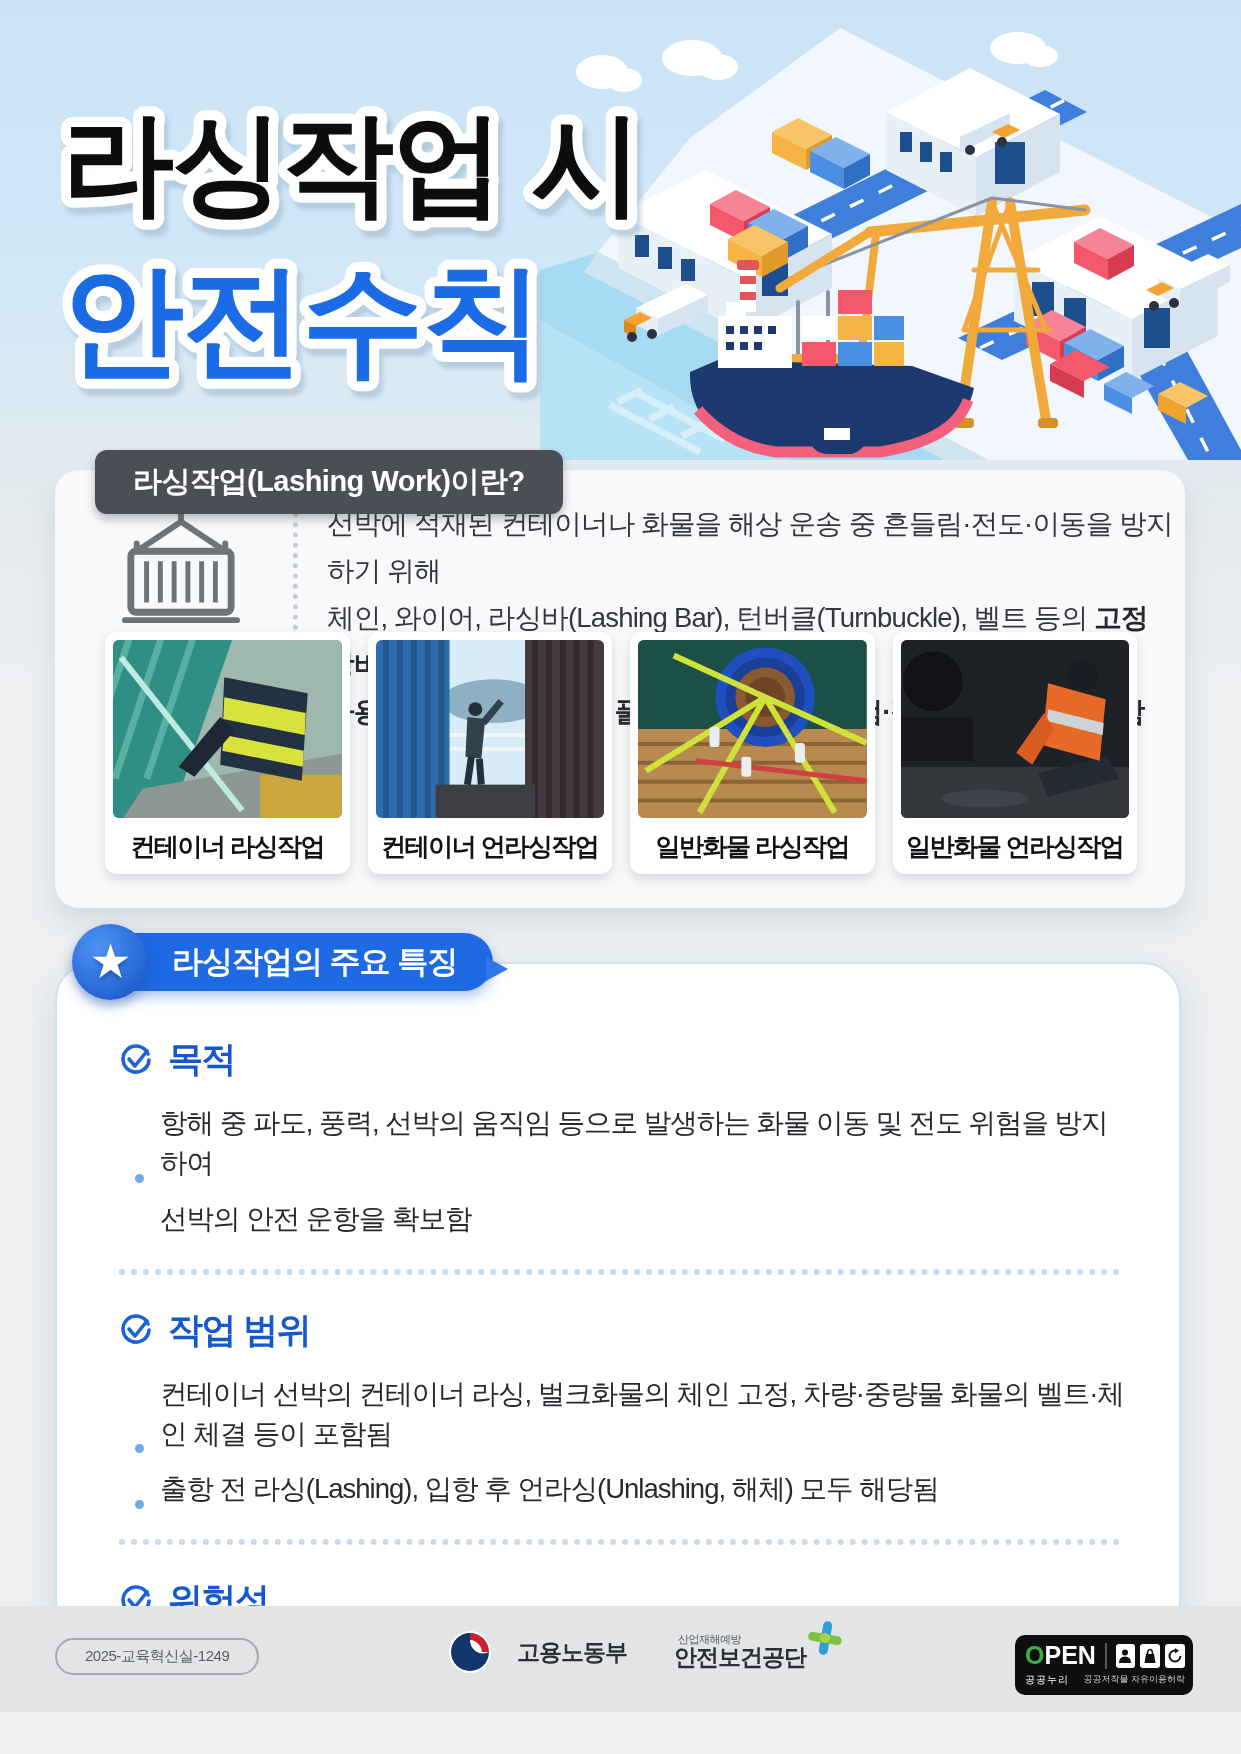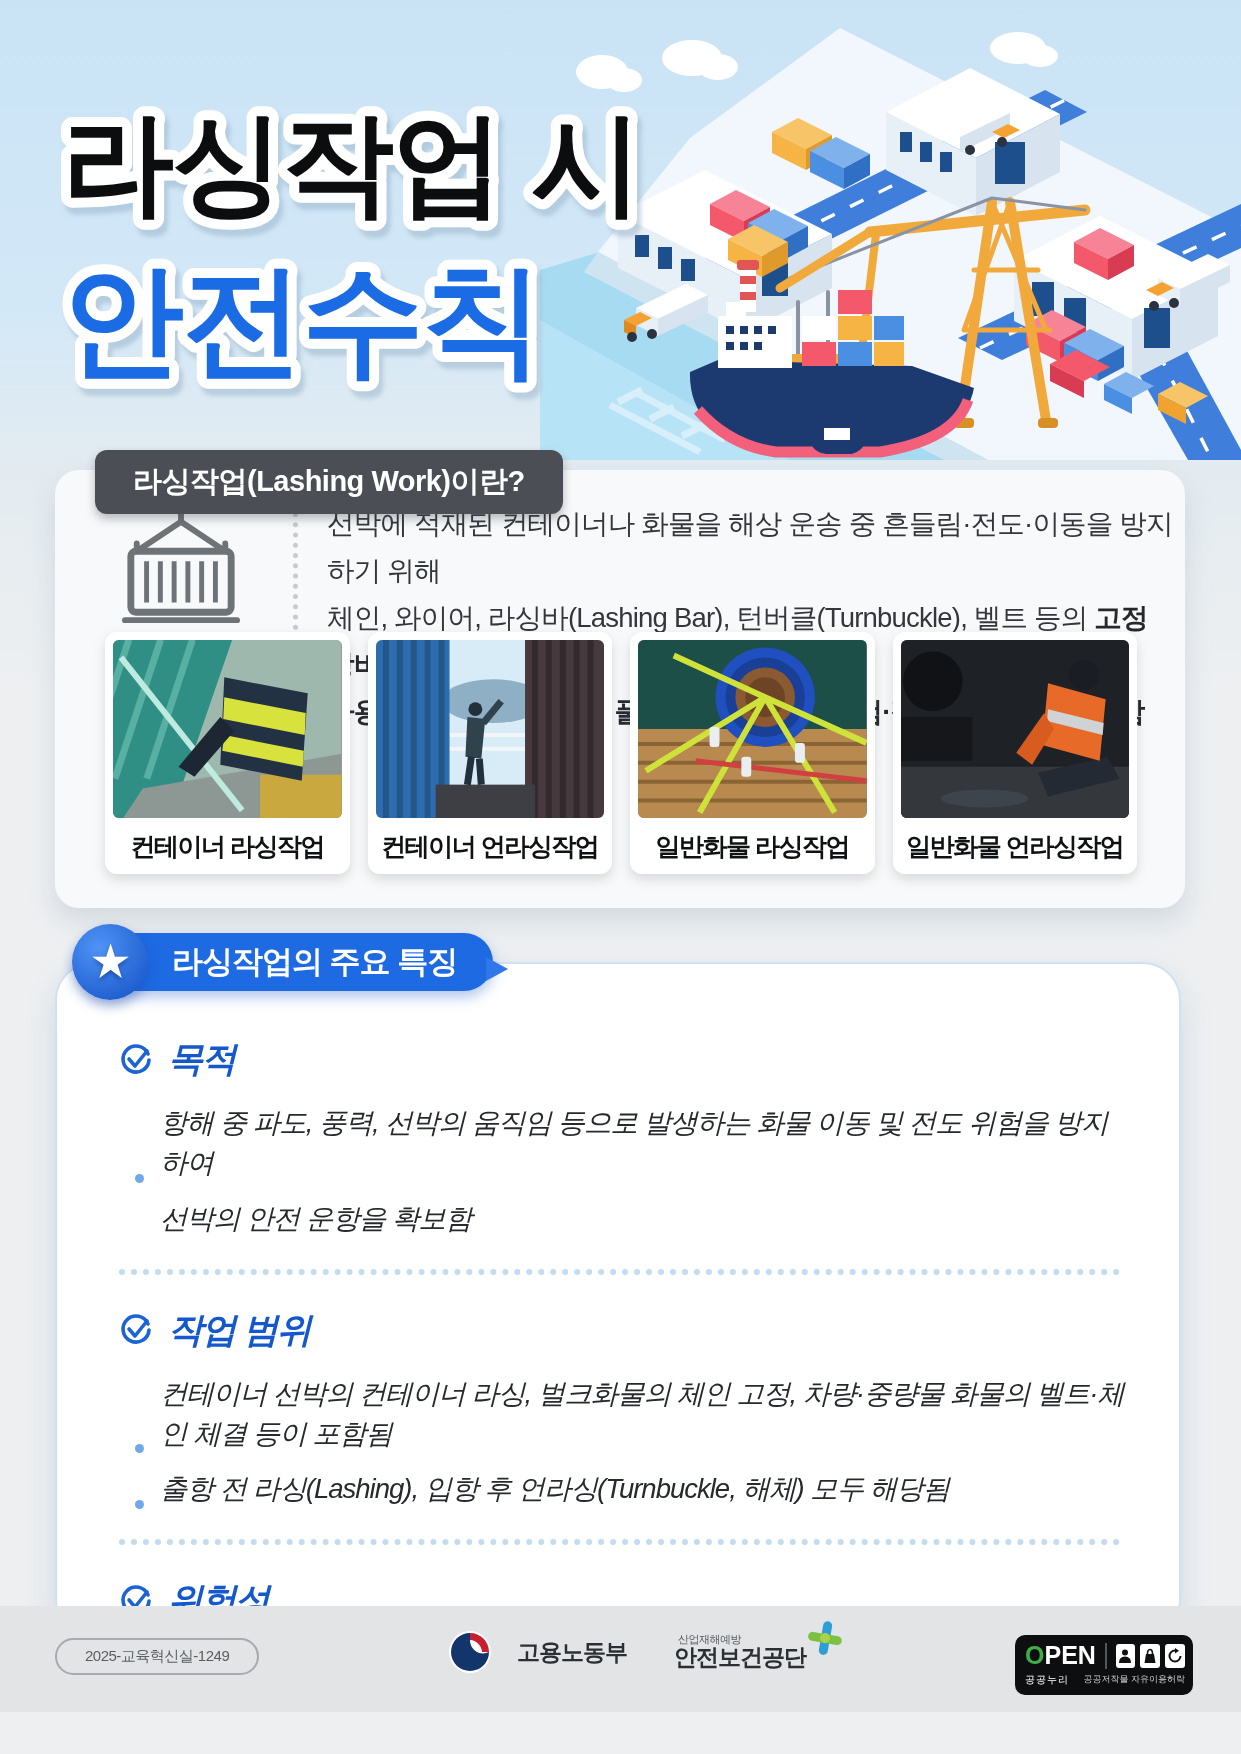--- a/index.html
+++ b/index.html
@@ -25,21 +25,21 @@
   .photo-row{position:absolute;left:50px;top:162px;width:1032px;display:flex;gap:18px;}
   .photo-card{flex:1;background:#ffffff;border-radius:12px;padding:8px 8px 0 8px;
     box-shadow:0 5px 12px rgba(90,105,120,.22);}
   .photo{height:178px;border-radius:6px;overflow:hidden;background:#888;}
   .photo svg{display:block;width:100%;height:100%;}
   .caption{height:56px;display:flex;align-items:center;justify-content:center;
     font-size:25px;font-weight:bold;color:#0f1114;letter-spacing:-1.5px;white-space:nowrap;}
   
   .feat-card{position:absolute;left:55px;top:962px;width:1126px;height:676px;background:#ffffff;
     border:2px solid #cfe2f2;border-radius:38px;box-shadow:0 14px 28px rgba(150,170,190,.30);
-    box-sizing:border-box;padding:72px 55px 0 62px;font-style:italic;}
+    box-sizing:border-box;padding:72px 55px 0 62px;}
   .feat-pill{position:absolute;left:80px;top:933px;height:58px;background:#1e6ae3;border-radius:30px;
     display:flex;align-items:center;color:#fff;font-weight:bold;font-size:31px;letter-spacing:-1px;
     padding:0 36px 0 92px;box-shadow:0 6px 14px rgba(30,90,200,.35);}
   .feat-pill:after{content:"";position:absolute;right:-15px;top:24px;width:0;height:0;
     border-top:12px solid transparent;border-bottom:12px solid transparent;border-left:22px solid #2f77ea;}
   .star-badge{position:absolute;left:-8px;top:-9px;width:76px;height:76px;border-radius:50%;
     background:radial-gradient(circle at 35% 30%,#4f93f5,#1150c5);display:flex;align-items:center;
     justify-content:center;box-shadow:0 6px 12px rgba(20,70,160,.4);}
   .star-badge span{color:#fff;font-size:42px;line-height:1;text-shadow:0 3px 4px rgba(10,50,120,.5);}
   .f-title-row{display:flex;align-items:center;gap:15px;margin-bottom:20px;}
@@ -401,21 +401,21 @@
           <path d="M10,16 L16,23 L28,8" fill="none" stroke="#1b63d6" stroke-width="3.6" stroke-linecap="round" stroke-linejoin="round"></path>
         </svg>
         <div class="f-title">작업 범위</div>
       </div>
       <div class="f-row">
           <span class="f-dot"></span>
         <div class="f-text">컨테이너 선박의 컨테이너 라싱, 벌크화물의 체인 고정, 차량·중량물 화물의 벨트·체인 체결 등이 포함됨</div>
         </div>
       <div class="f-row">
           <span class="f-dot"></span>
-        <div class="f-text">출항 전 라싱(Lashing), 입항 후 언라싱(Turnbuckle, 해체) 모두 해당됨</div>
+        <div class="f-text">출항 전 라싱(Lashing), 입항 후 언라싱(Unlashing, 해체) 모두 해당됨</div>
         </div>
     </div>
 
     <div class="divider"></div>
 
     <div>
       <div class="f-title-row">
         <svg width="34" height="34" viewBox="0 0 34 34">
           <path d="M29,11 A13,13 0 1,0 30,17" fill="none" stroke="#1b63d6" stroke-width="3.6" stroke-linecap="round"></path>
           <path d="M10,16 L16,23 L28,8" fill="none" stroke="#1b63d6" stroke-width="3.6" stroke-linecap="round" stroke-linejoin="round"></path>

